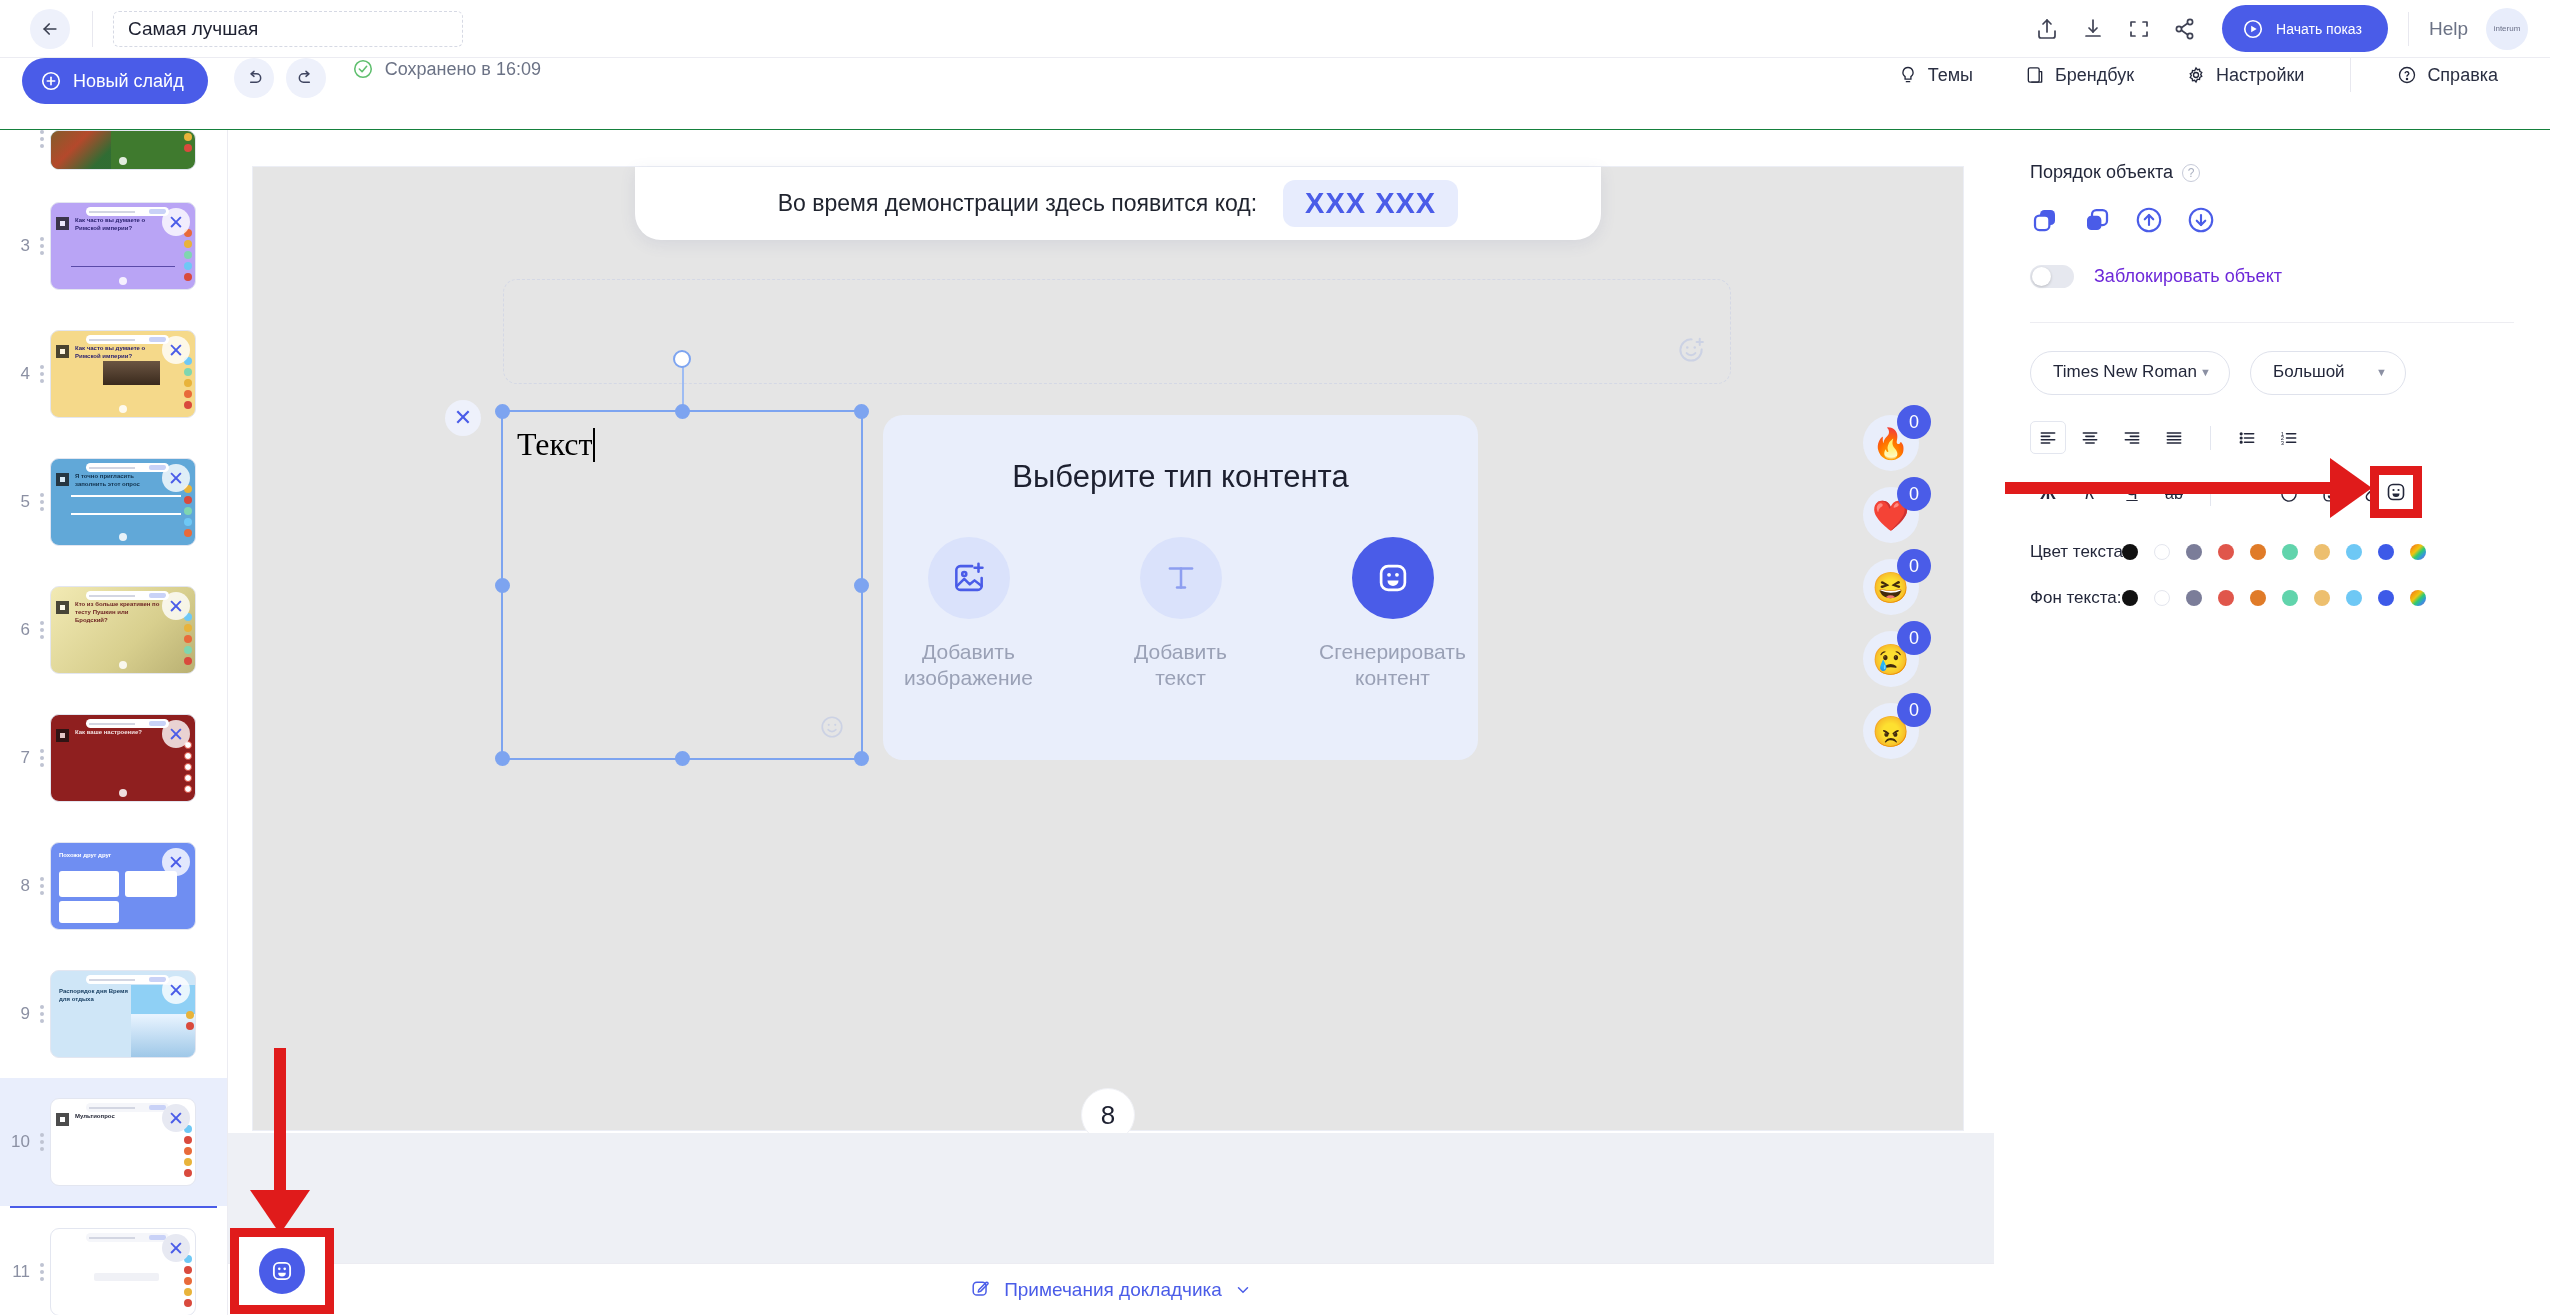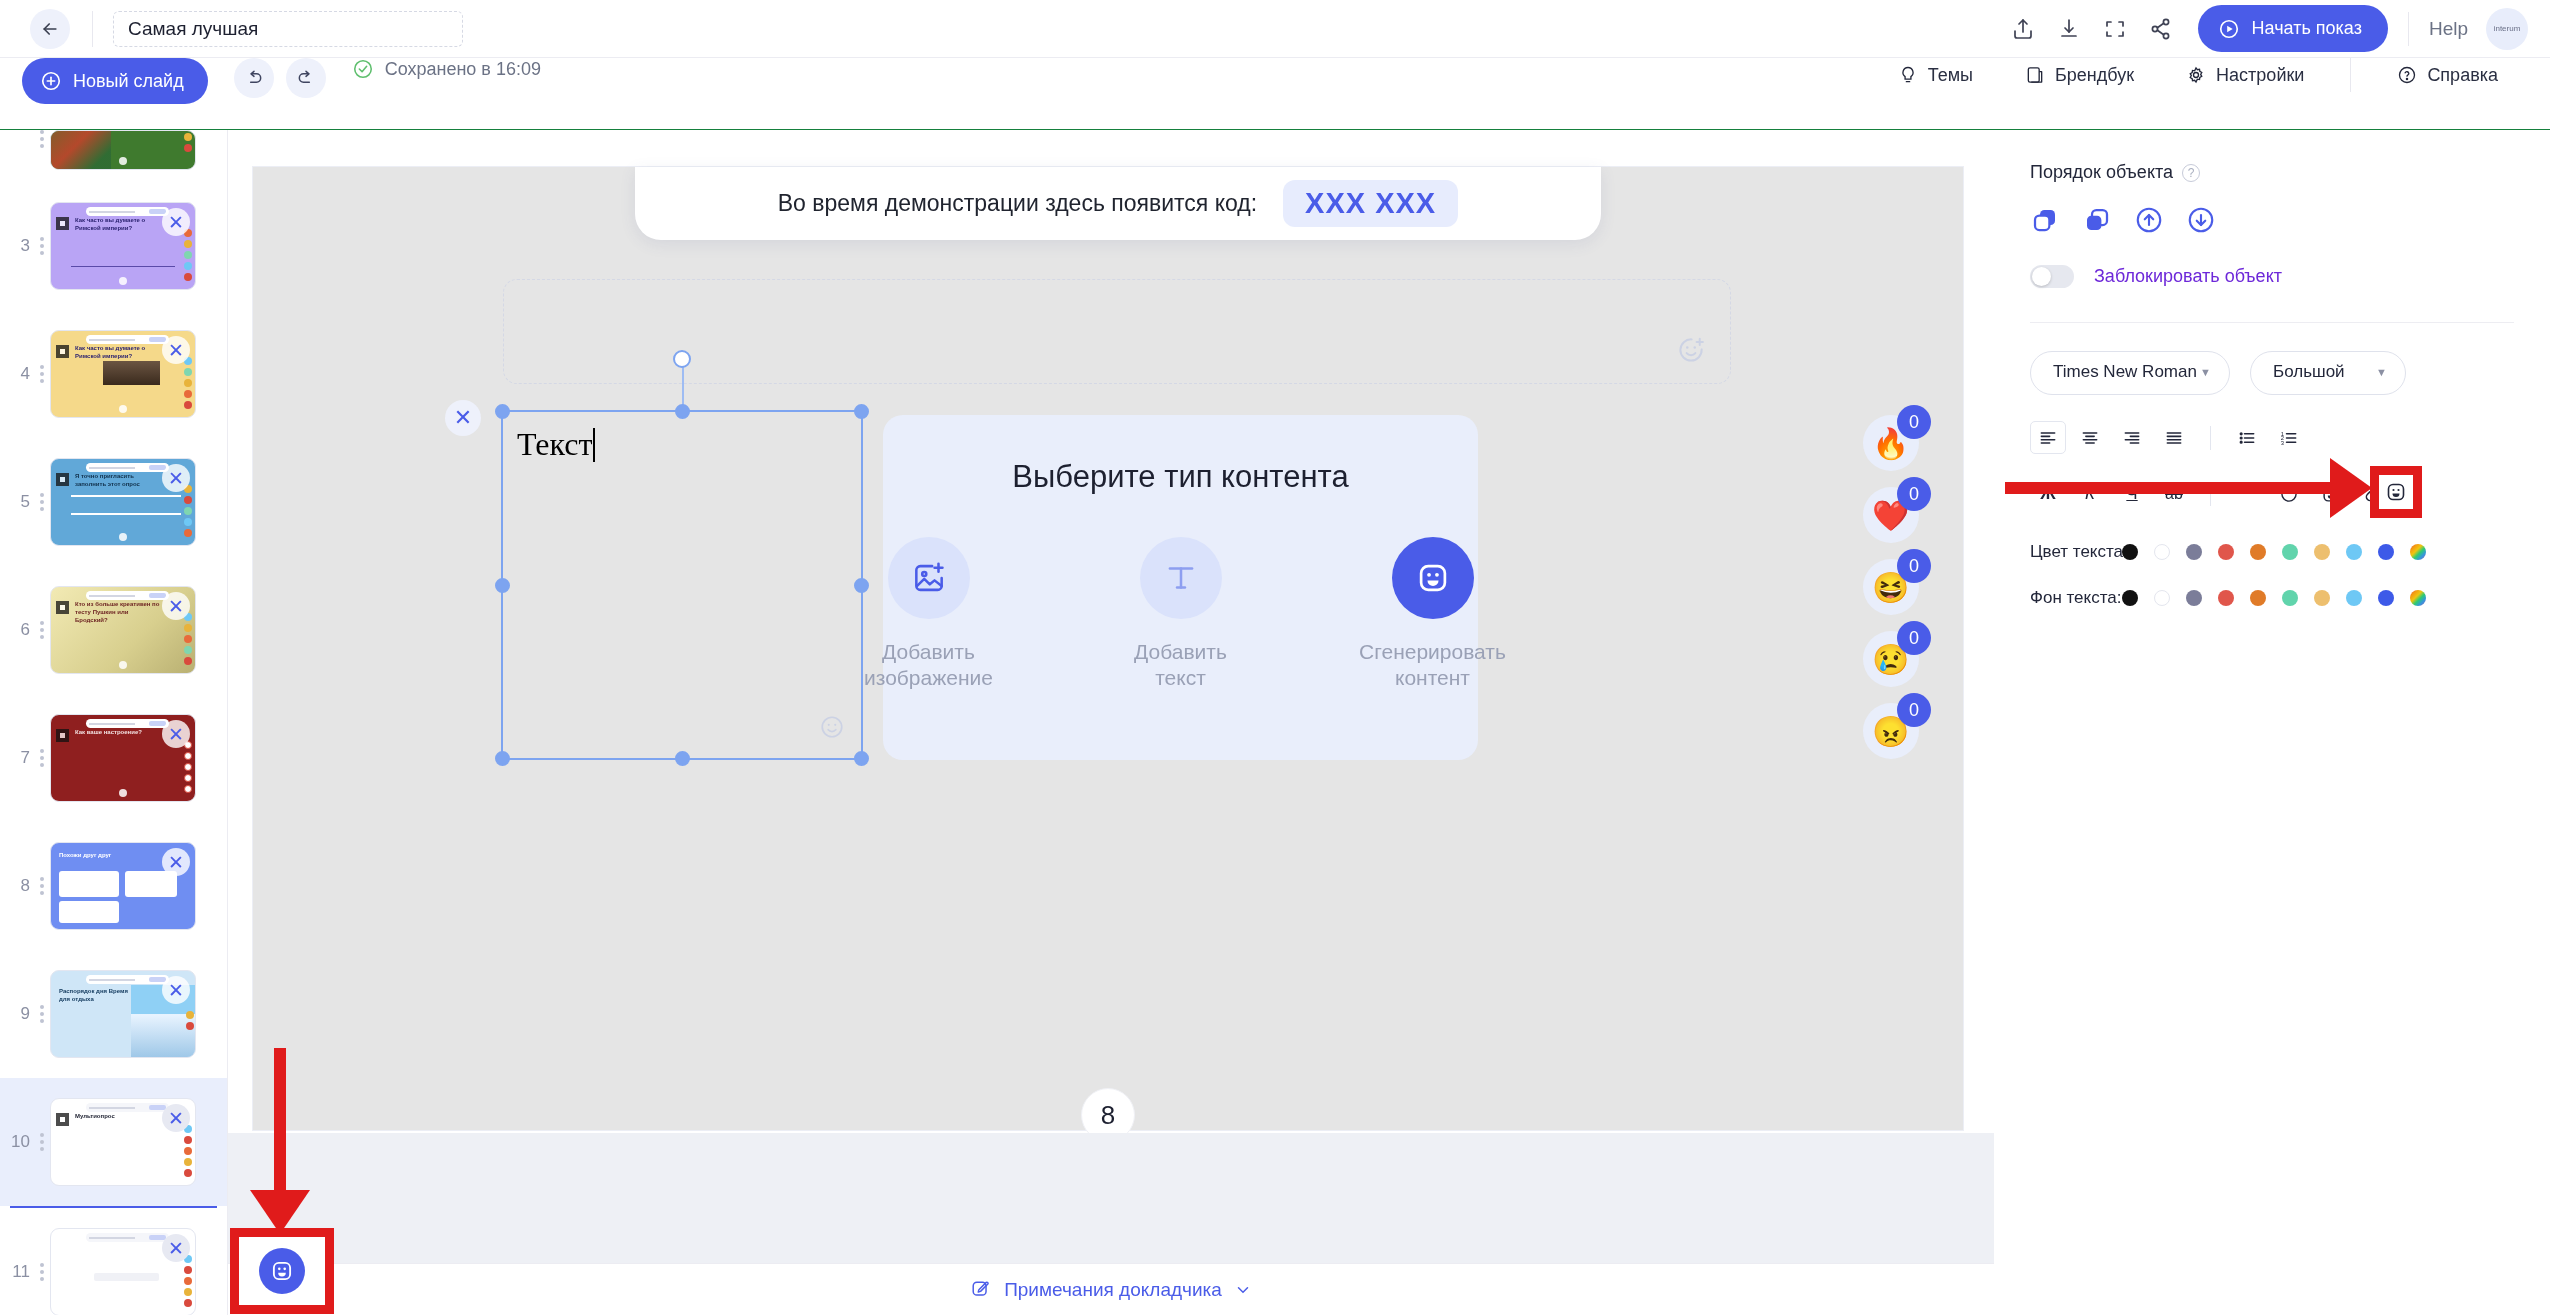--- a/index.html
+++ b/index.html
@@ -32,21 +32,21 @@
   .topbar-right {
     margin-left: auto; display: flex; align-items: center; gap: 0; padding-right: 22px;
   }
   .ico-btn {
     width: 46px; height: 46px; display: flex; align-items: center; justify-content: center;
     cursor: pointer; color: #3f4254;
   }
   .start-btn {
     display: flex; align-items: center; gap: 12px;
     background: #4a5ce8; color: #fff; border: none; border-radius: 24px;
-    height: 47px; padding: 0 26px 0 20px; font-size: 18px; cursor: pointer;
+    height: 47px; padding: 0 26px 0 20px; font-size: 14px; cursor: pointer;
     font-family: "Liberation Sans", sans-serif; margin-left: 14px; white-space: nowrap;
   }
   .topbar-vsep { width: 1px; height: 34px; background: #e8e8ef; margin: 0 20px; }
   .help-link { font-size: 19px; color: #6b7285; cursor: pointer; }
   .avatar {
     width: 42px; height: 42px; border-radius: 50%; background: #e8edfb;
     display: flex; align-items: center; justify-content: center;
     font-size: 8px; color: #6a7088; margin-left: 18px; cursor: pointer;
   }
 
@@ -209,21 +209,21 @@
     position: absolute; right: 16px; bottom: 12px; font-size: 24px; color: #ccd2e4;
   }
 
   
   .content-panel {
     position: absolute; left: 630px; top: 248px; width: 595px; height: 345px;
     background: #e9eefb; border-radius: 20px;
     display: flex; flex-direction: column; align-items: center;
   }
   .cp-title { font-size: 31px; color: #1d2030; margin-top: 44px; white-space: nowrap; }
-  .cp-opts { display: flex; gap: 104px; margin-top: 42px; }
+  .cp-opts { display: flex; gap: 64px; margin-top: 42px; }
   .cp-opt { width: 148px; display: flex; flex-direction: column; align-items: center; cursor: pointer; }
   .cp-circ {
     width: 82px; height: 82px; border-radius: 50%; background: #dae2fb;
     display: flex; align-items: center; justify-content: center;
   }
   .cp-circ.active { background: #4a5ce8; }
   .cp-lbl {
     margin-top: 20px; font-size: 21px; line-height: 26px;
     color: #9aa1b6; text-align: center;
   }

